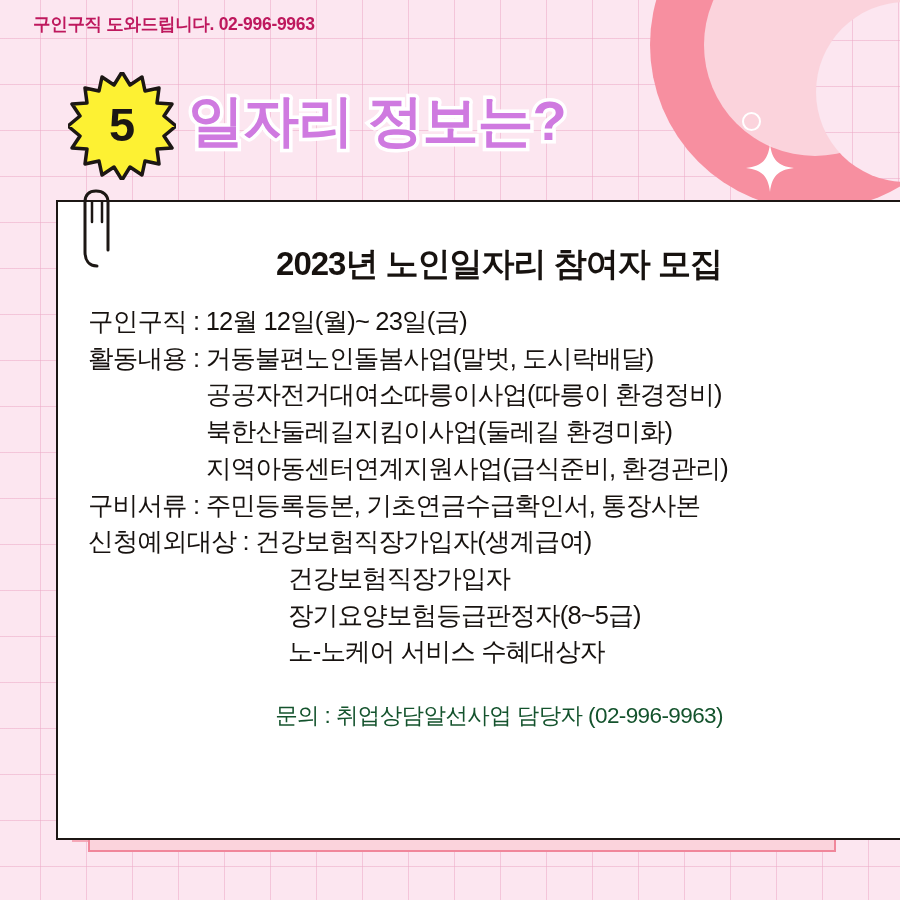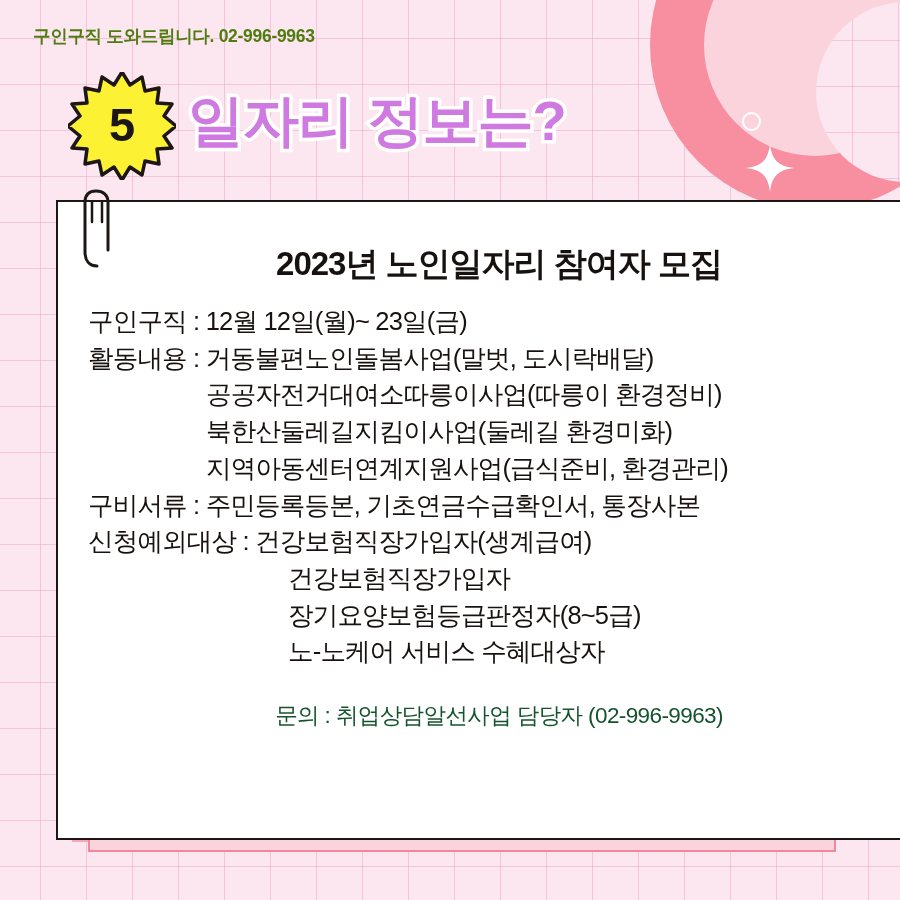--- a/index.html
+++ b/index.html
@@ -76,24 +76,24 @@
     left: 742px;
     top: 140px;
     width: 56px;
     height: 56px;
   }
 
   
   .phone-line {
     position: absolute;
     left: 33px;
-    top: 24px;
+    top: 12px;
     font-size: 17.5px;
     font-weight: bold;
-    color: #4d7c0f;
+    color: #be185d;
     letter-spacing: -0.3px;
     text-align: center;
   }
 
   
   .burst {
     position: absolute;
     left: 68px;
     top: 72px;
     width: 108px;

